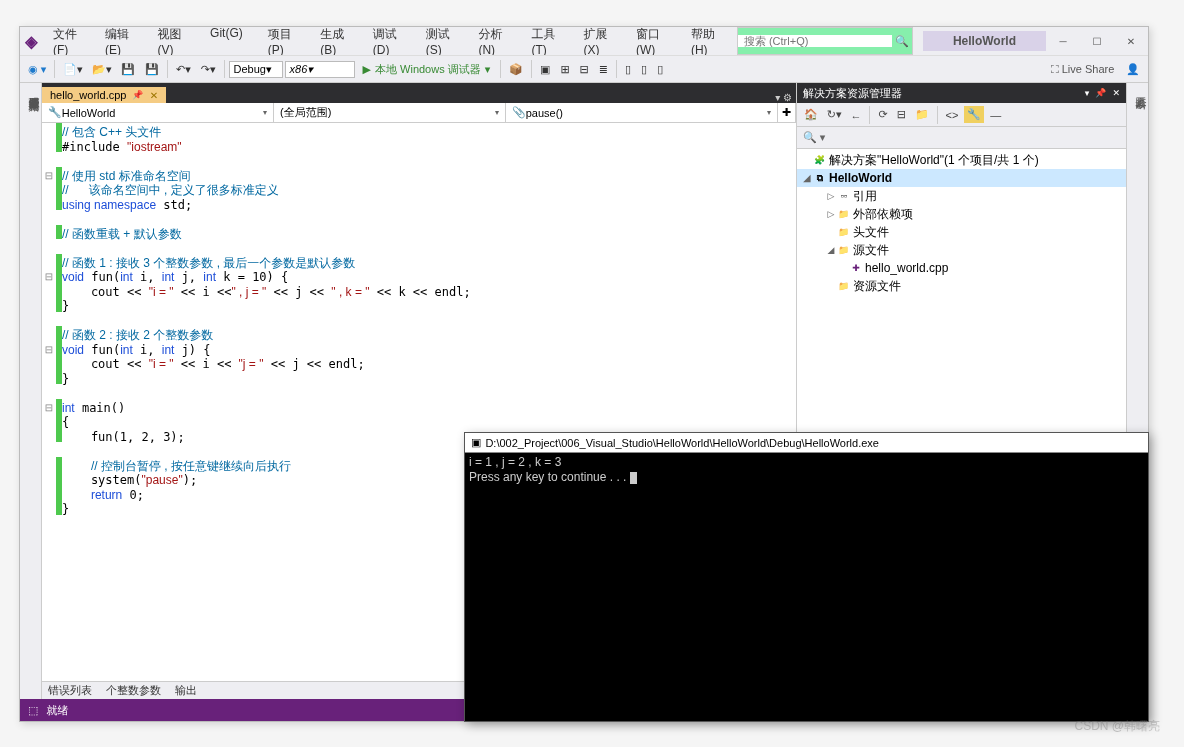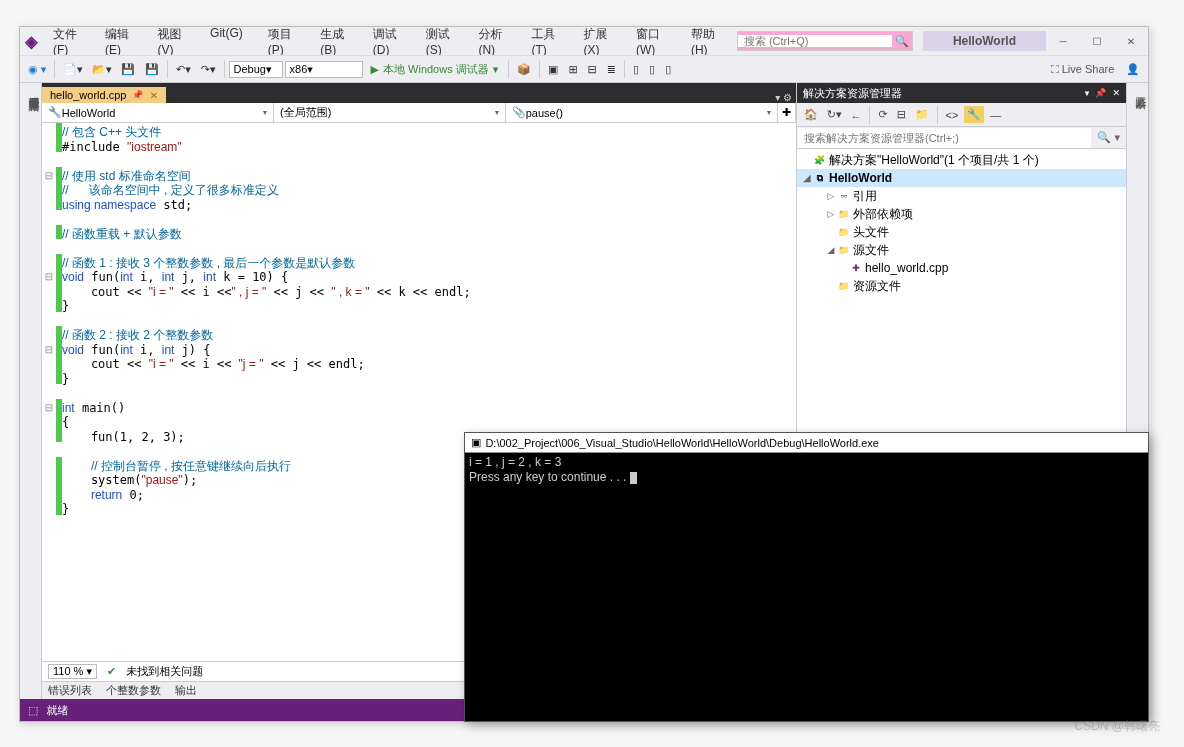--- a/index.html
+++ b/index.html
@@ -2,32 +2,32 @@
 <html><head>
 <meta charset="utf-8">
 <style>
 * { margin: 0; padding: 0; box-sizing: border-box; font-family: "Microsoft YaHei", "Segoe UI", sans-serif; }
 body { background: #f5f5f5; width: 1184px; height: 747px; overflow: hidden; position: relative; }
 .ide { position: absolute; left: 19px; top: 26px; width: 1130px; height: 696px; background: #eeeef2; border: 1px solid #bbb; display: flex; flex-direction: column; box-shadow: 2px 2px 8px rgba(0,0,0,.15); }
 .titlebar { height: 28px; background: #eeeef2; display: flex; align-items: center; font-size: 12px; color: #333; }
 .logo { width: 28px; height: 28px; display: flex; align-items: center; justify-content: center; color: #68217a; font-size: 16px; font-weight: bold; }
 .menu { display: flex; gap: 13px; padding-left: 4px; }
 .menu-item { padding: 4px 6px; cursor: pointer; }
-.search-box { display: flex; align-items: center; border: 1px solid #ccc; background: #f9a8d4; height: 20px; margin-left: 12px; width: 186px; }
+.search-box { display: flex; align-items: center; border: 1px solid #ccc; background: #86efac; height: 28px; margin-left: 12px; width: 186px; }
 .search-box input { border: none; outline: none; font-size: 11px; padding: 0 6px; flex: 1; }
 .search-ico { width: 20px; text-align: center; color: #666; font-size: 11px; }
 .proj-name { margin-left: 10px; background: #d9d2e8; padding: 3px 30px; font-size: 12px; color: #555; font-weight: bold; }
 .win-btns { margin-left: auto; display: flex; }
 .win-btn { width: 34px; height: 28px; display: flex; align-items: center; justify-content: center; color: #555; font-size: 10px; cursor: pointer; }
 .toolbar { height: 28px; background: #eeeef2; border-top: 1px solid #ddd; border-bottom: 1px solid #ccc; display: flex; align-items: center; padding: 0 4px; font-size: 11px; gap: 2px; }
 .tb-btn { padding: 2px 4px; color: #333; cursor: pointer; display: inline-flex; align-items: center; }
 .tb-sep { width: 1px; height: 18px; background: #ccc; margin: 0 2px; }
 .tb-drop { border: 1px solid #bbb; background: #fff; padding: 1px 4px; font-size: 11px; display: inline-flex; align-items: center; }
 .tb-drop.debug { width: 54px; }
-.tb-drop.plat { width: 78px; }
+.tb-drop.plat { width: 70px; font-style: italic; }
 .tb-start { color: #388a34; display: inline-flex; align-items: center; gap: 4px; padding: 2px 6px; cursor: pointer; }
 .spacer { flex: 1; }
 .liveshare { padding: 2px 6px; color: #555; }
 .workspace { flex: 1; display: flex; min-height: 0; }
 .left-rail { width: 22px; background: #eeeef2; border-right: 1px solid #ccc; writing-mode: vertical-rl; text-orientation: mixed; font-size: 11px; color: #555; padding-top: 6px; text-align: left; }
 .right-rail { width: 22px; background: #eeeef2; border-left: 1px solid #ccc; writing-mode: vertical-rl; font-size: 11px; color: #555; padding-top: 6px; }
 .center { flex: 1; display: flex; flex-direction: column; min-width: 0; }
 .tabwell { height: 20px; background: #2d2d30; display: flex; align-items: end; }
 .tab { background: #f5cc84; color: #000; font-size: 11px; padding: 2px 8px; display: flex; align-items: center; gap: 6px; }
 .tab .pin { color: #9b7400; font-size: 9px; }
@@ -236,25 +236,20 @@
 <span class="k">int</span> main()
 {
     fun(1, 2, 3);
 
     <span class="c">// 控制台暂停 , 按任意键继续向后执行</span>
     system(<span class="s">"pause"</span>);
     <span class="k">return</span> 0;
 }
 </div>
       </div>
-      <div class="bottom-bar">
-        <span class="zoom-drop"><span>110 %</span> ▾</span>
-        <span class="check">✔</span>
-        <span>未找到相关问题</span>
-      </div>
       <div class="outwin" id="outwin">
           <span>错误列表</span>
           <span>个整数参数</span>
           <span>输出</span>
         </div>
     </div>
 
     <div class="right-panel">
       <div class="panel-titlebar">
         <span>解决方案资源管理器</span>
@@ -271,21 +266,20 @@
         <span class="tb-sep"></span>
         <span class="pt-btn">⟳</span>
         <span class="pt-btn">⊟</span>
         <span class="pt-btn">📁</span>
         <span class="tb-sep"></span>
         <span class="pt-btn">&lt;&gt;</span>
         <span class="pt-btn" style="background:#f0d060">🔧</span>
         <span class="pt-btn">—</span>
       </div>
       <div class="panel-search">
-        <input placeholder="搜索解决方案资源管理器(Ctrl+;)" style="">
         <span style="padding:0 6px;color:#666;font-size:11px">🔍 ▾</span>
       </div>
       <div class="tree">
         <div class="tree-row">
             <span class="expander"></span>
             <span class="tree-ico">🧩</span>
             <span>解决方案"HelloWorld"(1 个项目/共 1 个)</span>
           </div>
         <div class="tree-row bold" style="background:#cce8ff">
             <span class="expander">◢</span>

